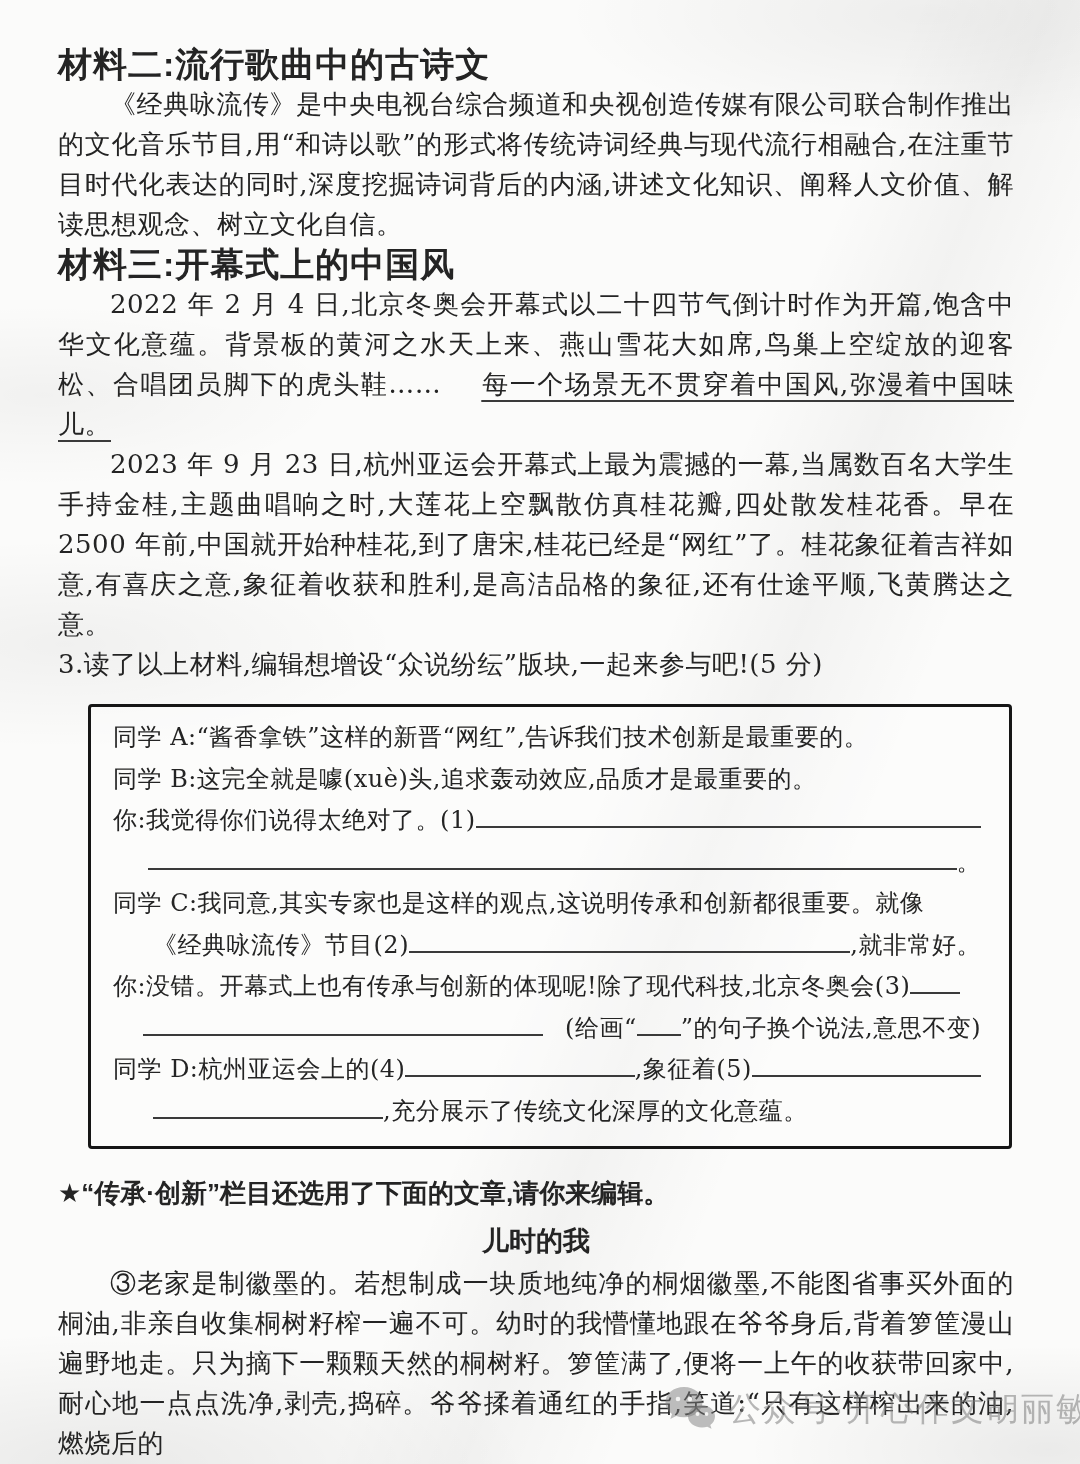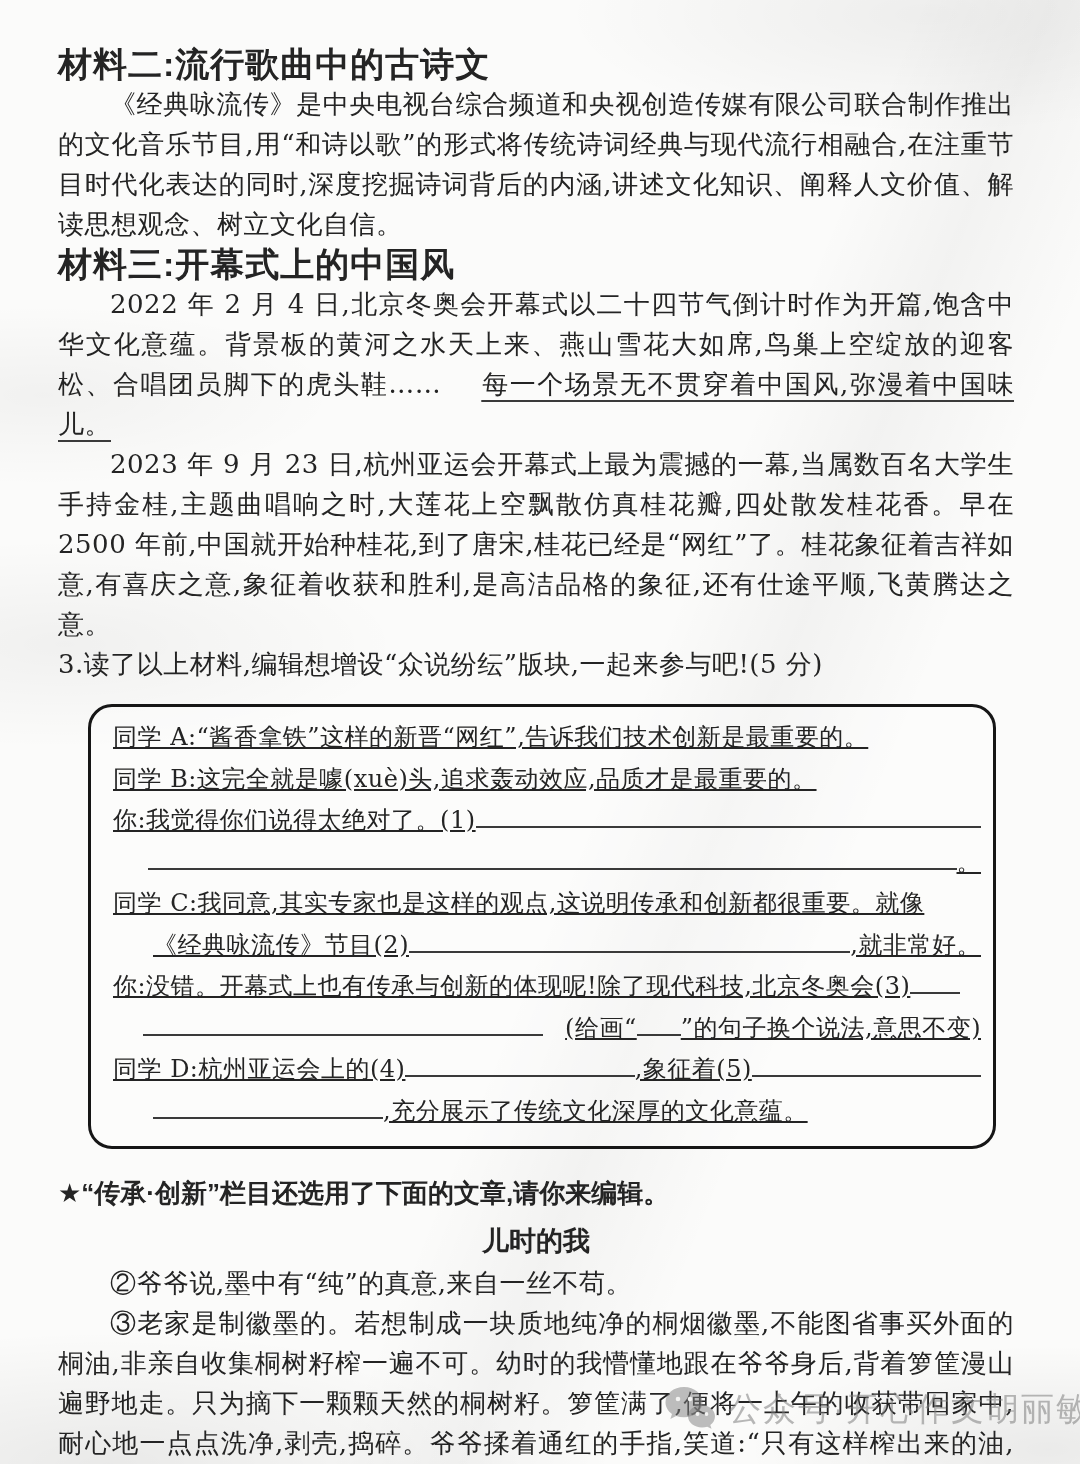--- a/index.html
+++ b/index.html
@@ -25,24 +25,23 @@
   p.indent{text-indent:2em;}
   .underlined{
     text-decoration:underline; text-decoration-thickness:2px; text-underline-offset:7px;
     text-decoration-color:#3a3a3a;
     margin-left:40px;
   }
   .q7{margin-top:2px;}
   
   .dialog-box{
     margin:20px 0 0 30px; width:868px;
-    border:3px solid #161616; border-radius:24px;
-    padding:10px 12px 14px 22px;
+    border:3px solid #161616; border-radius:4px;
+    padding:10px 28px 14px 22px;
     background:rgba(255,255,255,0.25);
-    text-decoration:underline;
   }
   .box-line{display:flex; align-items:baseline; font-size:24px; line-height:41.5px; min-height:41.5px; letter-spacing:0.5px;}
   .box-line .txt{white-space:pre;}
   .blank{border-bottom:2px solid #3a3a3a; height:26px; flex:0 0 auto;}
   .b-fill{flex:1 1 auto;}
   .b-44{flex:0 0 44px;}
   .b-50{flex:0 0 50px;}
   .b-400{flex:0 0 400px;}
   .b-230{flex:0 0 230px;}
   .ind-85{margin-left:40px;}
@@ -126,21 +125,20 @@
       </div>
       <div class="box-line ind-85">
         <span class="blank b-230"></span>
         <span class="txt">,充分展示了传统文化深厚的文化意蕴。</span>
       </div>
     </div>
 
     <div class="star-note">★“传承·创新”栏目还选用了下面的文章,请你来编辑。</div>
 
     <div class="essay-title">儿时的我</div>
-    <p class="body indent">②爷爷说,墨中有“纯”的真意,来自一丝不苟。</p>
     <p class="body indent">③老家是制徽墨的。若想制成一块质地纯净的桐烟徽墨,不能图省事买外面的桐油,非亲自收集桐树籽榨一遍不可。幼时的我懵懂地跟在爷爷身后,背着箩筐漫山遍野地走。只为摘下一颗颗天然的桐树籽。箩筐满了,便将一上午的收获带回家中,耐心地一点点洗净,剥壳,捣碎。爷爷揉着通红的手指,笑道:“只有这样榨出来的油,燃烧后的</p>
 
   </div>
 
   <div class="watermark">
     <svg class="wechat-icon" viewBox="0 0 104 100" xmlns="http://www.w3.org/2000/svg">
       <g fill="rgba(125,125,125,0.5)">
         <path d="M40 6C19 6 3 19.5 3 36.5c0 9.5 5 17.9 13 23.4l-3.3 10 11.6-5.8c4.9 1.6 10.2 2.4 15.7 2.4 21 0 37-13.5 37-30S61 6 40 6z"></path>
         <path d="M76 42c-15.5 0-28 10-28 22.5S60.5 87 76 87c3.7 0 7.3-.6 10.6-1.6L95 89.6l-2.4-7.4C98.6 78 102 71.7 102 64.5 102 52 89.5 42 76 42z"></path>
       </g>

